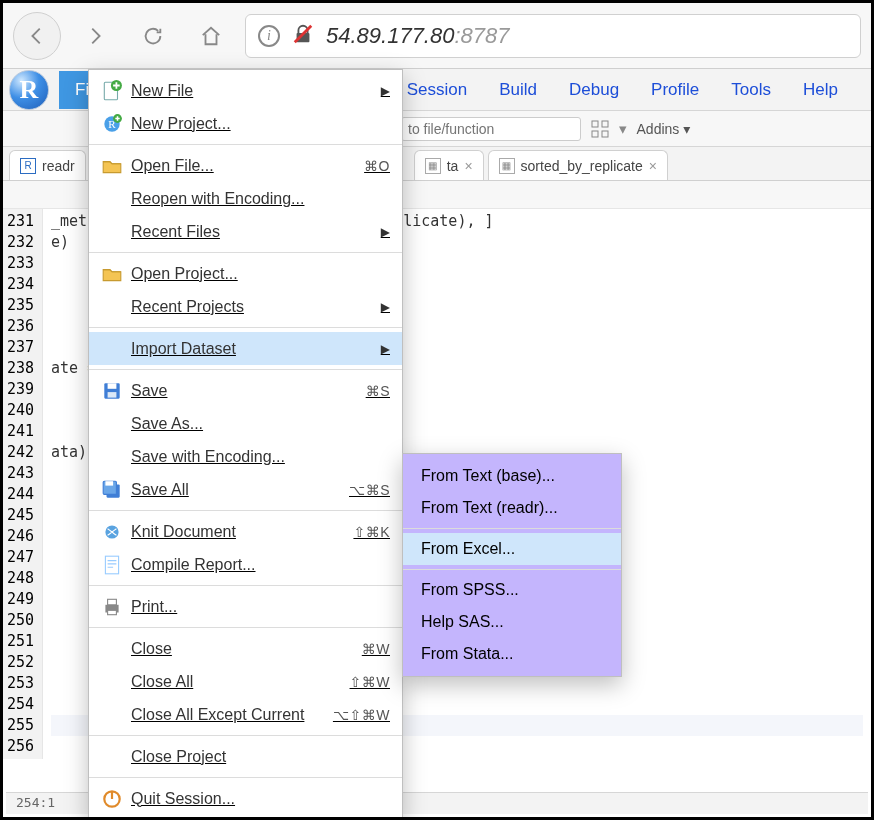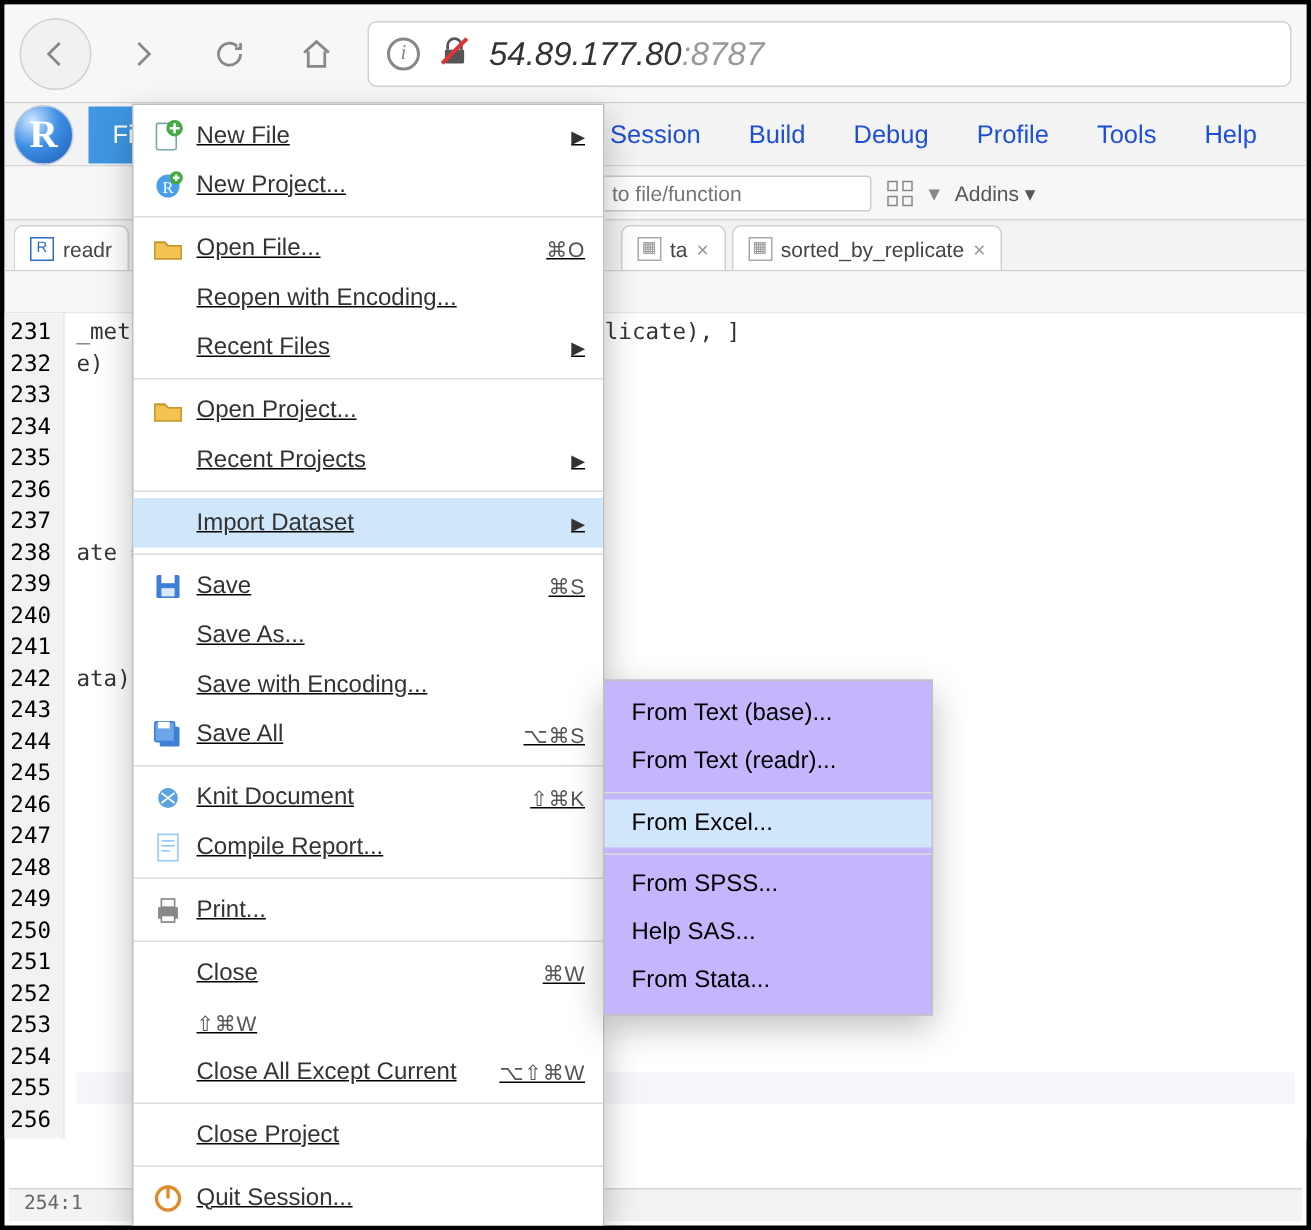--- a/index.html
+++ b/index.html
@@ -433,20 +433,21 @@
         <span class="mi-label">Print...</span>
       </div>
       <hr>
       <div class="mi">
         <span class="mi-icon"></span>
         <span class="mi-label">Close</span>
         <span class="shortcut">⌘W</span>
       </div>
       <div class="mi">
         <span class="mi-icon"></span>
+        <span class="mi-label">Close All</span>
         <span class="shortcut">⇧⌘W</span>
       </div>
       <div class="mi">
         <span class="mi-icon"></span>
         <span class="mi-label">Close All Except Current</span>
         <span class="shortcut">⌥⇧⌘W</span>
       </div>
       <hr>
       <div class="mi">
         <span class="mi-icon"></span>

